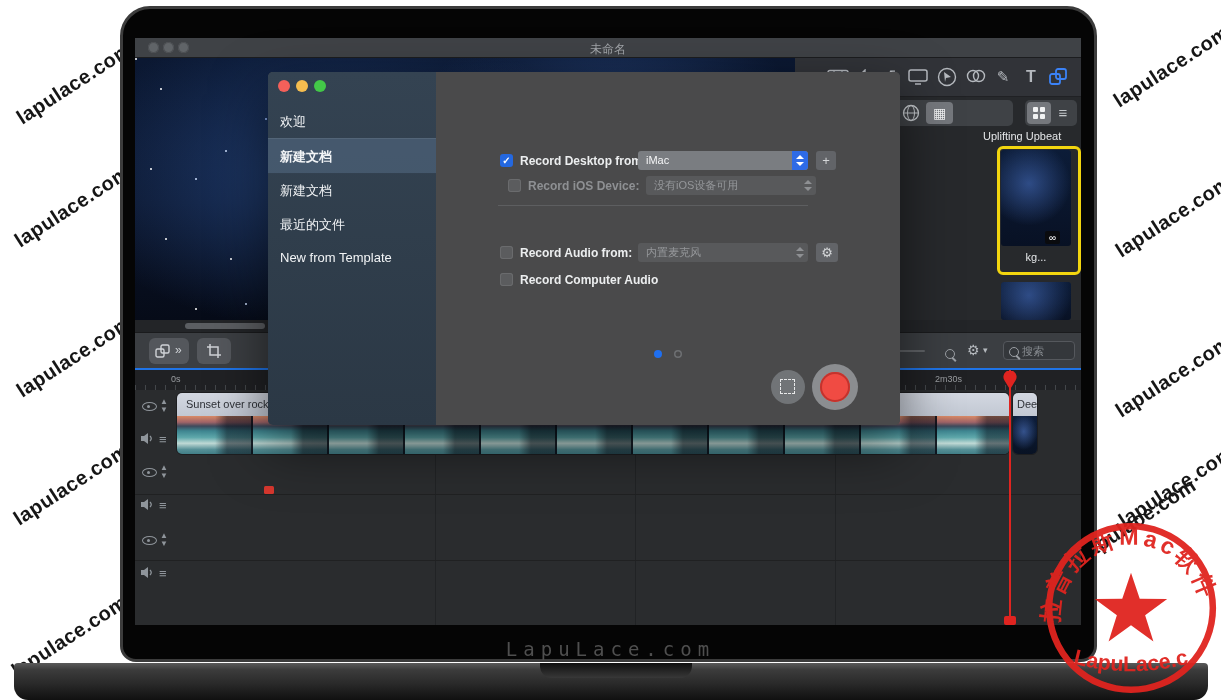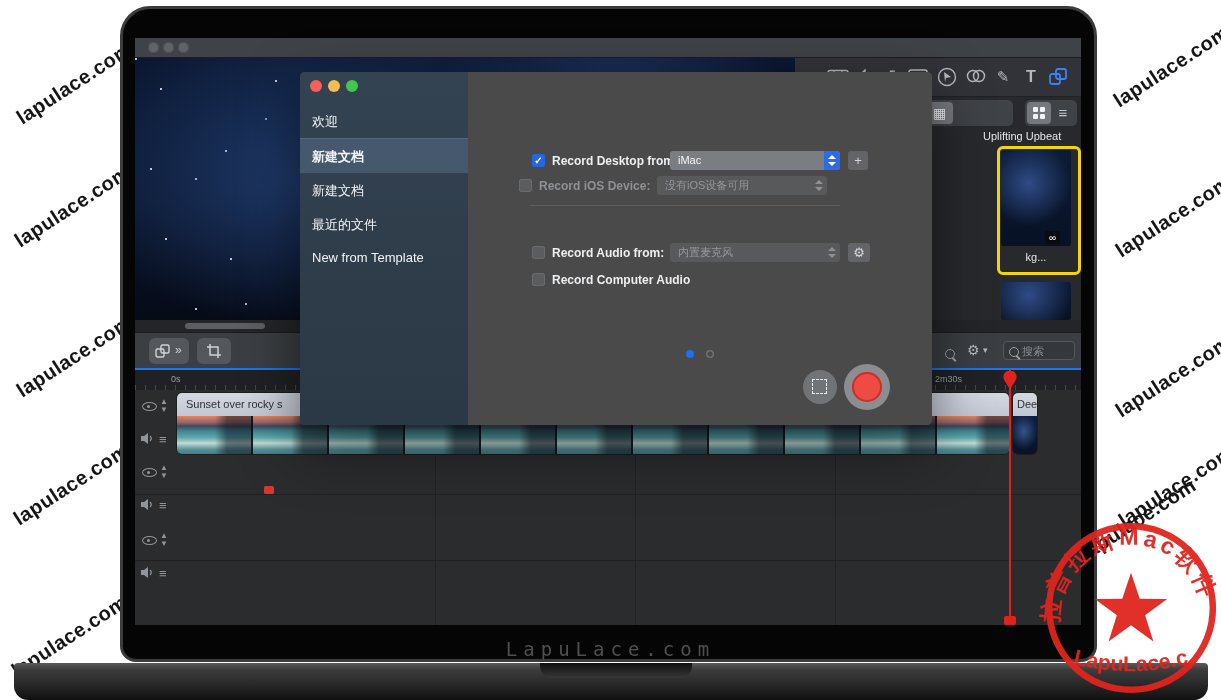--- a/index.html
+++ b/index.html
@@ -105,21 +105,21 @@
      radial-gradient(ellipse 40px 24px at 35% 55%, rgba(160,200,235,.6), transparent 70%),
      linear-gradient(135deg,#3a4764 0%,#8593b0 50%,#2b3349 100%);}
   .body-starry{background:radial-gradient(ellipse 20px 26px at 45% 40%, rgba(80,120,200,.6), transparent 70%),
      linear-gradient(180deg,#0d1d3a,#081223);}
   .playline{position:absolute;left:874px;top:332px;width:2px;height:255px;background:#df2420;z-index:5;}
   .playpin{position:absolute;left:867px;top:333px;z-index:6;}
   .playfoot{position:absolute;left:869px;top:578px;width:12px;height:9px;background:#df2420;border-radius:2px;z-index:6;}
 
   
   .dialog{position:absolute;left:268px;top:72px;width:632px;height:353px;z-index:6;border-radius:5px;
-     box-shadow:0 22px 55px rgba(0,0,0,.55);background:#4a4a4b;margin-left:32px;}
+     box-shadow:0 22px 55px rgba(0,0,0,.55);background:#4a4a4b;}
   .dside{position:absolute;left:0;top:0;width:168px;height:353px;border-radius:5px 0 0 5px;
      background:linear-gradient(180deg,#344352 0%,#2b3845 100%);}
   .dlight{position:absolute;top:8px;width:12px;height:12px;border-radius:50%;}
   .ditem{position:absolute;left:12px;width:150px;font-size:13px;color:#f2f4f6;white-space:nowrap;}
   .dsel{position:absolute;left:0;top:66px;width:168px;height:34px;background:rgba(120,150,185,.28);
      border-top:1px solid rgba(255,255,255,.08);border-bottom:1px solid rgba(0,0,0,.25);}
   .dcontent{position:absolute;left:168px;top:0;width:464px;height:353px;border-radius:0 5px 5px 0;background:#4a4a4b;}
   .row{position:absolute;height:19px;}
   .cb{position:absolute;left:0;top:3px;width:13px;height:13px;border-radius:3px;background:#5b5c5e;
      box-shadow:inset 0 0 0 1px #6a6b6d;}
@@ -170,20 +170,21 @@
 <div class="base"></div>
 <div class="base-notch"></div>
 <div class="screen"></div>
 <div class="bezel-brand">LapuLace.com</div>
 
 <div class="app">
   <div class="titlebar">
     <span class="dot" style="left:13px;"></span>
     <span class="dot" style="left:28px;"></span>
     <span class="dot" style="left:43px;"></span>
+    <span class="title-text">未命名</span>
   </div>
 
   <div class="canvas">
     <i class="stars"></i>
   </div>
 
   <div class="rpanel">
     <div class="iconrow">
       <svg class="abs" style="left:32px;top:11px;" width="22" height="16" viewBox="0 0 22 16">
         <rect x="1" y="1.5" width="20" height="13" rx="2" fill="none" stroke="#b5b9be" stroke-width="1.5"></rect>
@@ -366,21 +367,21 @@
       <div class="dd">
         <span>iMac</span>
         <span class="ddstep">
               <i class="tri up"></i>
               <i class="tri dn"></i>
             </span>
       </div>
       <span class="sqbtn" style="left:316px;">+</span>
     </div>
 
-    <div class="row" style="left:51px;top:104px;width:416px;border-radius:8px;">
+    <div class="row" style="left:72px;top:104px;width:416px;border-radius:8px;">
       <span class="cb"></span>
       <span class="rlab dis">Record iOS Device:</span>
       <div class="dd dis">
         <span>没有iOS设备可用</span>
         <span class="ddstep dis">
               <i class="tri up"></i>
               <i class="tri dn"></i>
             </span>
       </div>
     </div>

